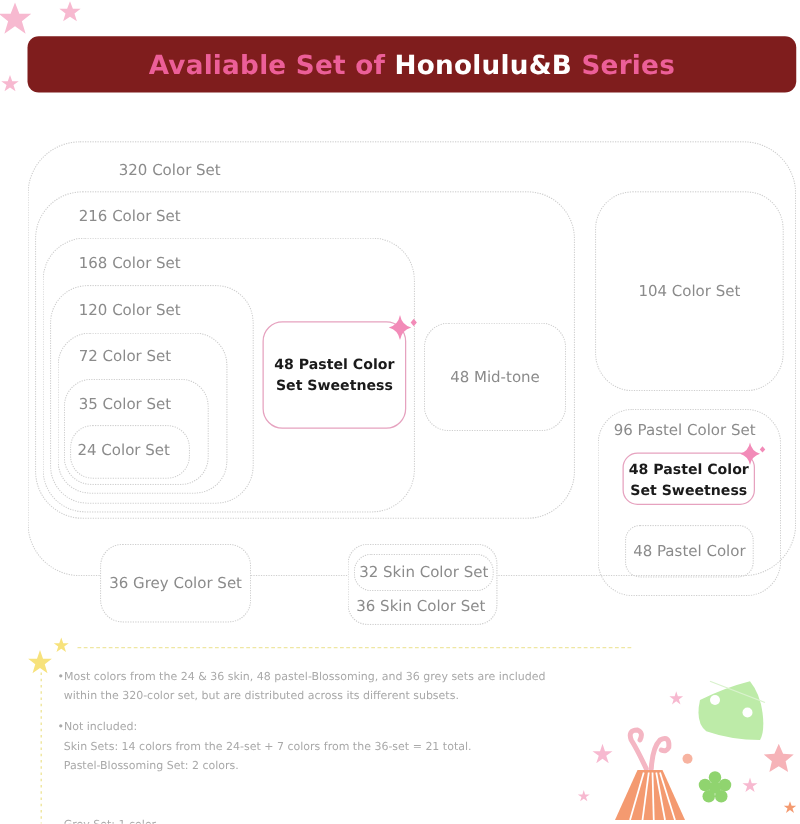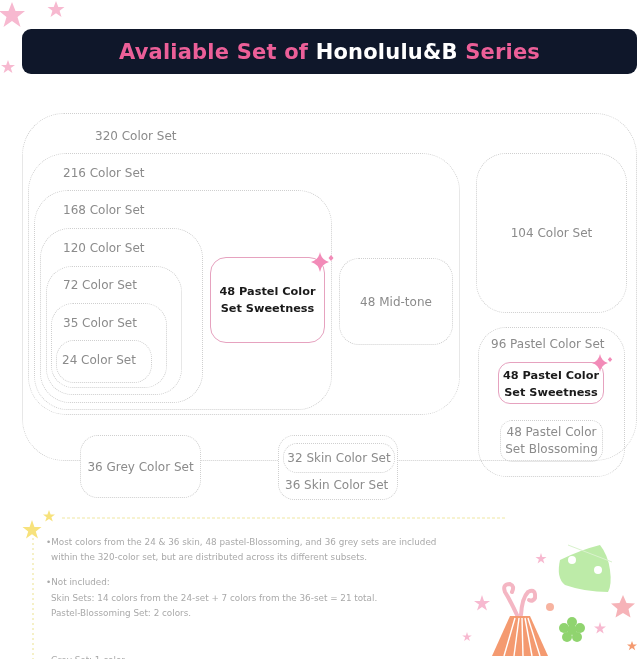--- a/index.html
+++ b/index.html
@@ -1,19 +1,19 @@
 <!DOCTYPE html>
 <html><head>
 <meta charset="utf-8">
 <style>
   html, body { margin: 0; padding: 0; background: #ffffff; }
   body { width: 640px; height: 659px; position: relative; overflow: hidden;
          font-family: "DejaVu Sans", sans-serif; }
   .abs { position: absolute; }
-  .banner { left: 22px; top: 29px; width: 615px; height: 45px; background: #0f172a;
+  .banner { left: 22px; top: 29px; width: 615px; height: 45px; background: #7f1d1d;
             border-radius: 9px; display: flex; align-items: center; justify-content: center; }
   .banner-title { font-weight: bold; font-size: 21px; color: #ec5f98; letter-spacing: 0.2px; white-space: nowrap; }
   .banner-title .hl { color: #ffffff; }
   .box { position: absolute; border: 1.2px dotted #cfcfcf; box-sizing: border-box; }
   .lbl { position: absolute; font-size: 12px; color: #8b8b8b; white-space: nowrap; line-height: 14px; }
   .center-lbl { position: absolute; left: 0; right: 0; top: 50%; transform: translateY(-50%);
                 text-align: center; font-size: 12px; color: #8b8b8b; line-height: 17px; white-space: nowrap; }
   .sweet { position: absolute; border: 1.5px solid #e6a2bf; border-radius: 16px; box-sizing: border-box; background: #fff; }
   .sweet-lbl { position: absolute; left: 0; right: 0; text-align: center; font-weight: bold;
                font-size: 11.3px; color: #1a1a1a; line-height: 17px; white-space: nowrap; }
@@ -91,21 +91,20 @@
 <div class="abs" style="left:590px;top:352px;width:24px;height:22px;">
   <svg width="24" height="22" viewBox="0 0 24 22">
     <path d="M10 2 Q11.3 9 18 11 Q11.3 13 10 20 Q8.7 13 2 11 Q8.7 9 10 2Z" fill="#f28bb8"></path>
     <path d="M20 5 L22.2 7.5 L20 10 L17.8 7.5Z" fill="#f28bb8"></path>
   </svg>
 </div>
 
 <div class="box" style="left:500px;top:420px;width:103px;height:42px;border-radius:12px;">
   <div class="center-lbl">
     <div>48 Pastel Color</div>
-    <div>Set Blossoming</div>
   </div>
 </div>
 
 <div class="box" style="left:80px;top:435px;width:121px;height:63px;border-radius:18px;background:#fff;">
   <div class="center-lbl" style="margin-top:0;">36 Grey Color Set</div>
 </div>
 
 <div class="box" style="left:278px;top:435px;width:120px;height:65px;border-radius:16px;background:#fff;"></div>
 <div class="box" style="left:283px;top:443px;width:112px;height:30px;border-radius:14px;">
   <div class="center-lbl">32 Skin Color Set</div>

